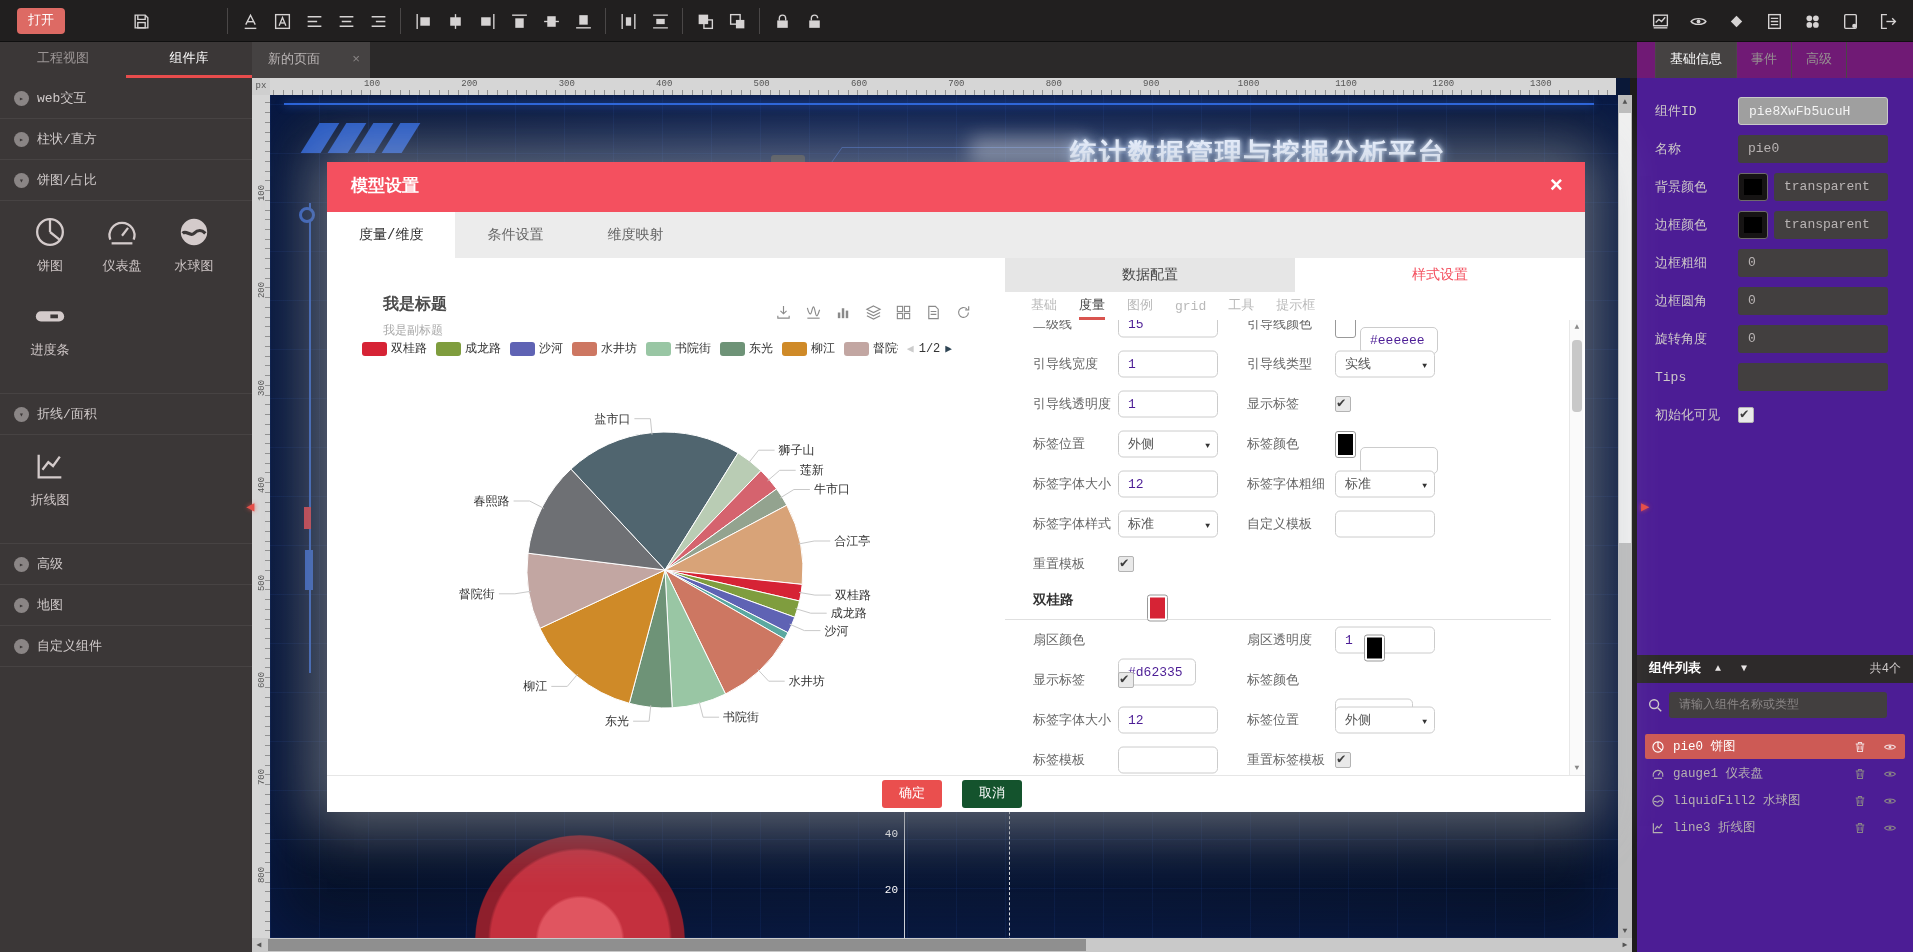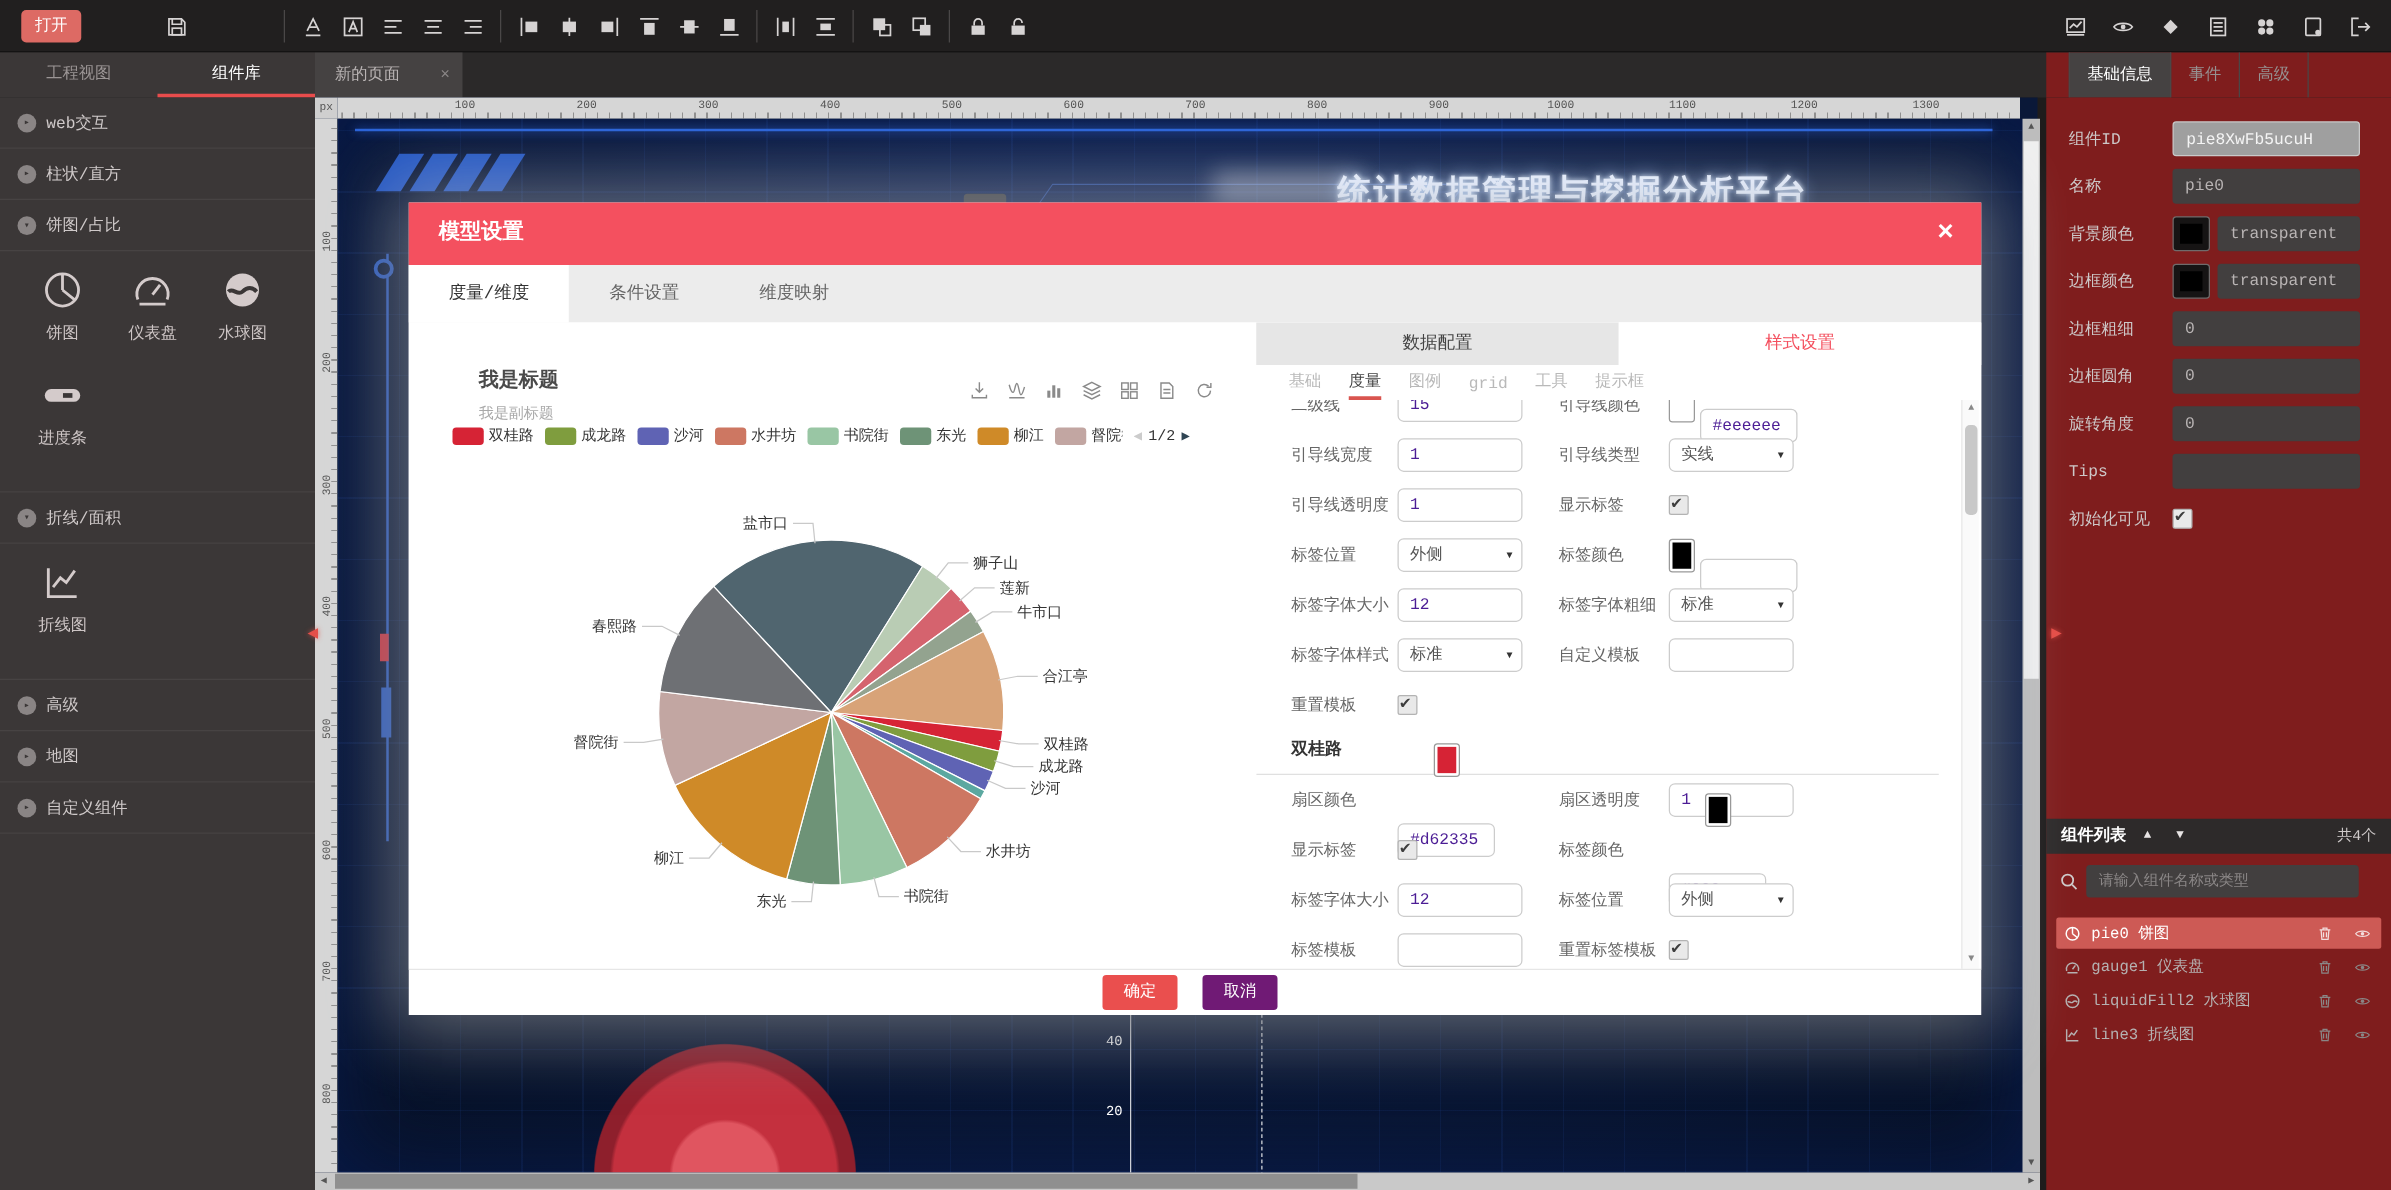--- a/index.html
+++ b/index.html
@@ -20,21 +20,21 @@
 
   
   .tabsbar{left:0;top:42px;width:1913px;height:36px;background:#2b2929;}
   .lseg{left:0;top:0;width:252px;height:36px;background:#3b3737;display:flex;}
   .ltab{width:126px;height:36px;line-height:34px;text-align:center;font-size:13px;color:#9b9595;cursor:pointer;position:relative;}
   .ltab.active{color:#fff;}
   .ltab.active:after{content:"";position:absolute;left:0;right:0;bottom:0;height:3px;background:#e84c4c;}
   .ptab{left:252px;top:0;width:118px;height:36px;background:#454242;color:#b9b4b4;font-size:13px;
         line-height:36px;padding-left:16px;cursor:pointer;}
   .ptab .x{position:absolute;right:10px;top:0;color:#8a8686;font-size:13px;}
-  .rseg{left:1637px;top:0;width:276px;height:36px;background:#7f1d1d;display:flex;align-items:stretch;padding-left:18px;}
+  .rseg{left:1637px;top:0;width:276px;height:36px;background:#701a75;display:flex;align-items:stretch;padding-left:18px;}
   .rtab{padding:0 14px;line-height:36px;font-size:13px;color:#969191;border-right:1px solid #4a4747;cursor:pointer;}
   .rtab:first-child{border-left:1px solid #4a4747;}
   .rtab.active{background:#454242;color:#fff;}
 
   
   .lsb{left:0;top:78px;width:252px;height:874px;background:#3b3737;overflow:hidden;}
   .sec-head{height:41px;display:flex;align-items:center;padding-left:14px;border-bottom:1px solid #474343;
             color:#cfc9c9;font-size:13px;cursor:pointer;gap:8px;}
   .bullet{width:15px;height:15px;border-radius:50%;background:#8a8585;color:#3b3737;font-size:8px;
           display:flex;align-items:center;justify-content:center;}
@@ -94,21 +94,21 @@
   .m-title{position:absolute;left:24px;top:0;line-height:50px;color:#fff;font-size:17px;font-weight:bold;}
   .m-close{position:absolute;right:22px;top:12px;color:#fff;font-size:22px;font-weight:bold;cursor:pointer;line-height:26px;}
   .m-tabs{left:0;top:50px;width:100%;height:46px;background:#ececec;display:flex;}
   .mtab{padding:0 32px;line-height:46px;font-size:14px;color:#666;cursor:pointer;}
   .mtab.active{background:#fff;color:#333;}
   .m-body{left:0;top:96px;width:100%;height:517px;background:#fff;}
   .m-foot{left:0;top:613px;width:100%;height:37px;border-top:1px solid #e6e6e6;}
   .btn{position:absolute;top:4px;width:60px;height:28px;border-radius:3px;color:#fff;font-size:13px;
        text-align:center;line-height:28px;cursor:pointer;}
   .btn-ok{left:555px;background:#ea4f4e;}
-  .btn-cancel{left:635px;background:#701a75;}
+  .btn-cancel{left:635px;background:#14532d;}
 
   
   .chart-zone{left:0;top:0;width:678px;height:517px;position:absolute;}
   .c-title{left:56px;top:36px;font-size:16px;font-weight:600;color:#4a4a4a;}
   .c-sub{left:56px;top:64px;font-size:12px;color:#a9a9a9;}
   .toolbox{left:448px;top:46px;display:flex;gap:13px;color:#8a8a8a;}
   .tbx{cursor:pointer;}
   .legend{left:0;top:82px;width:660px;display:flex;align-items:center;justify-content:center;gap:9px;}
   .lg-item{display:flex;align-items:center;gap:4px;cursor:pointer;}
   .lg-sw{width:25px;height:14px;border-radius:3px;}
@@ -143,21 +143,21 @@
   .chk.on:after{content:"\2714";position:absolute;left:1px;top:-3px;font-size:14px;color:#3d3d3d;font-weight:bold;}
   .sw{width:21px;height:27px;border:1px solid #999;border-radius:3px;background:#fff;padding:2px;cursor:pointer;}
   .sw > div{width:100%;height:100%;}
   .fsec{height:36px;line-height:34px;font-size:13.5px;font-weight:bold;color:#333;padding-left:28px;
         border-bottom:1px solid #e0e0e0;margin-right:18px;}
   .mscroll{left:564px;top:62px;width:14px;height:455px;position:absolute;background:#fafafa;border-left:1px solid #e8e8e8;}
   .ms-ar{position:absolute;left:0;width:14px;height:14px;color:#888;font-size:8px;text-align:center;line-height:14px;}
   .ms-th{position:absolute;left:2px;top:20px;width:10px;height:72px;background:#c8c8c8;border-radius:4px;}
 
   
-  .rp{left:1637px;top:78px;width:276px;height:874px;background:#7f1d1d;}
+  .rp{left:1637px;top:78px;width:276px;height:874px;background:#4c1d95;}
   .prow{position:absolute;left:0;width:100%;height:38px;}
   .plbl{position:absolute;left:18px;top:50%;transform:translateY(-50%);font-size:13px;color:#cdc8c8;}
   .pctl{position:absolute;left:101px;top:50%;transform:translateY(-50%);display:flex;gap:6px;align-items:center;}
   .dinp{width:150px;height:28px;background:#423f3f;border-radius:3px;font-size:13px;color:#b9b4b4;
         line-height:28px;padding-left:10px;}
   .dinp.idf{background:#9f9f9f;color:#f4f4f4;border:1px solid #c9c9c9;}
   .dsw{width:30px;height:28px;background:#161414;border:1px solid #6f6b6b;border-radius:3px;padding:5px;}
   .dsw > div{width:100%;height:100%;background:#000;}
   .dinp.short{width:114px;}
   .list-head{left:0;top:577px;width:100%;height:28px;background:#2d2a2a;position:absolute;}

